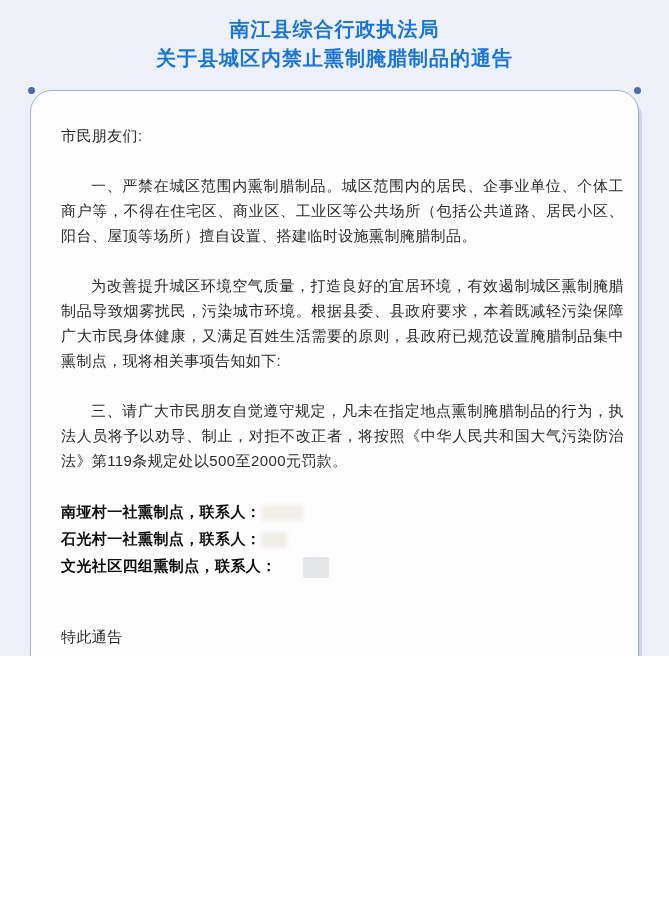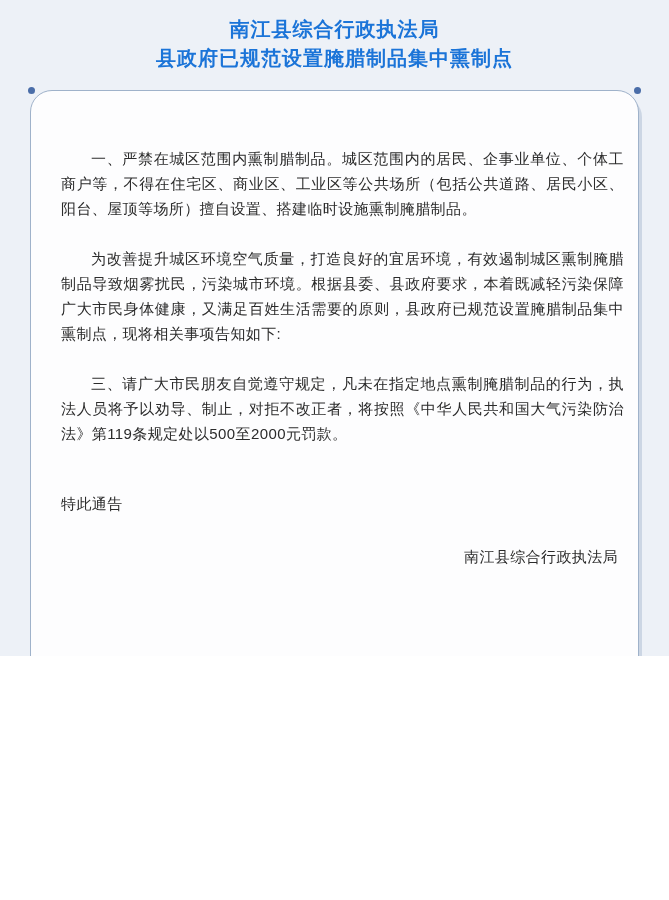--- a/index.html
+++ b/index.html
@@ -117,38 +117,44 @@
     color: #2b2b2b;
   }
 </style>
 </head>
 <body>
 
 <div class="page">
 
   <div class="header">
     <div class="title-line">南江县综合行政执法局</div>
-    <div class="title-line">县政府已规范设置腌腊制品集中熏制点</div>
+    <div class="title-line">关于县城区内禁止熏制腌腊制品的通告</div>
   </div>
 
   <div class="card-wrap">
     <span class="corner-dot dot-tl"></span>
     <span class="corner-dot dot-tr"></span>
 
     <div class="card">
 
+      <p class="salutation">市民朋友们:</p>
 
       <p class="para">一、严禁在城区范围内熏制腊制品。城区范围内的居民、企事业单位、个体工商户等，不得在住宅区、商业区、工业区等公共场所（包括公共道路、居民小区、阳台、屋顶等场所）擅自设置、搭建临时设施熏制腌腊制品。</p>
 
       <p class="para">为改善提升城区环境空气质量，打造良好的宜居环境，有效遏制城区熏制腌腊制品导致烟雾扰民，污染城市环境。根据县委、县政府要求，本着既减轻污染保障广大市民身体健康，又满足百姓生活需要的原则，县政府已规范设置腌腊制品集中熏制点，现将相关事项告知如下:</p>
 
 
       <p class="para">三、请广大市民朋友自觉遵守规定，凡未在指定地点熏制腌腊制品的行为，执法人员将予以劝导、制止，对拒不改正者，将按照《中华人民共和国大气污染防治法》第119条规定处以500至2000元罚款。</p>
 
 
+      <div class="contacts">
+        <p class="contact"><b>南垭村一社熏制点，联系人：</b><span class="redact redact-blur-a"></span></p>
+        <p class="contact"><b>石光村一社熏制点，联系人：</b><span class="redact redact-blur-b"></span></p>
+        <p class="contact"><b>文光社区四组熏制点，联系人：</b><span class="redact redact-box"></span></p>
+      </div>
 
       <p class="closing">特此通告</p>
 
       <div class="signature-block">
         <p>南江县综合行政执法局</p>
 
       </div>
 
     </div>
   </div>

